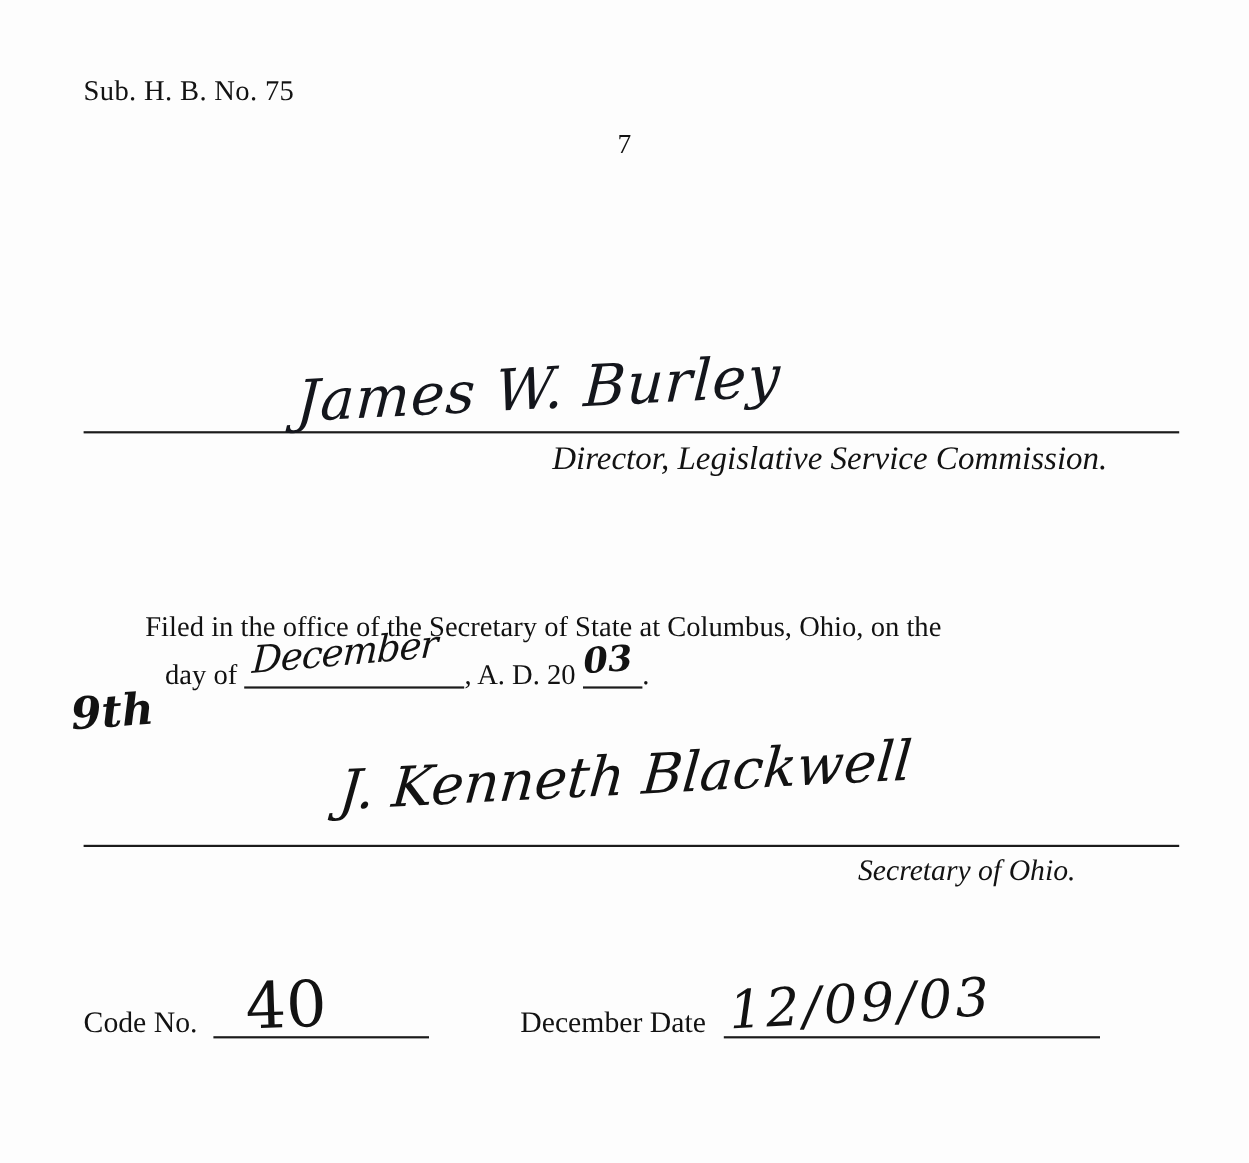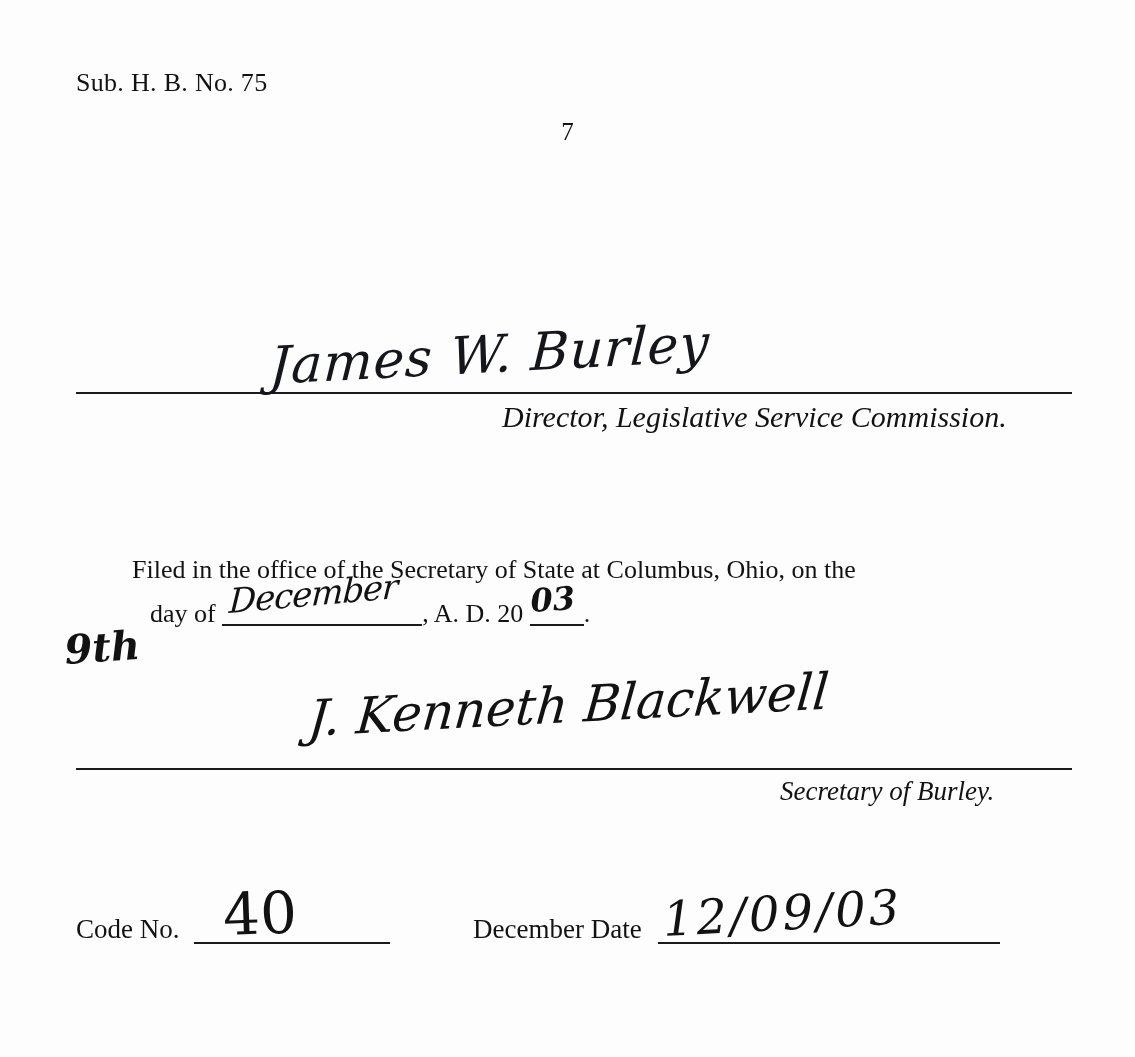--- a/index.html
+++ b/index.html
@@ -260,21 +260,21 @@
         <span class="hand-month">December</span>
       </span><span>, A. D. 20</span>
       <span class="blank-year">
         <span class="hand-year">03</span>
       </span><span>.</span>
     </div>
   </div>
 
   <div class="sig-rule-2"></div>
   <div class="sig-script-2">J. Kenneth Blackwell</div>
-  <div class="sig-title-2">Secretary of Burley.</div>
+  <div class="sig-title-2">Secretary of Ohio.</div>
 
   <div class="footer">
     <span class="field-label">Code No.</span>
     <span class="blank-file">
       <span class="hand-file">40</span>
     </span>
     <span class="field-label eff-label">December Date</span>
     <span class="blank-eff">
       <span class="hand-eff">12/09/03</span>
     </span>

